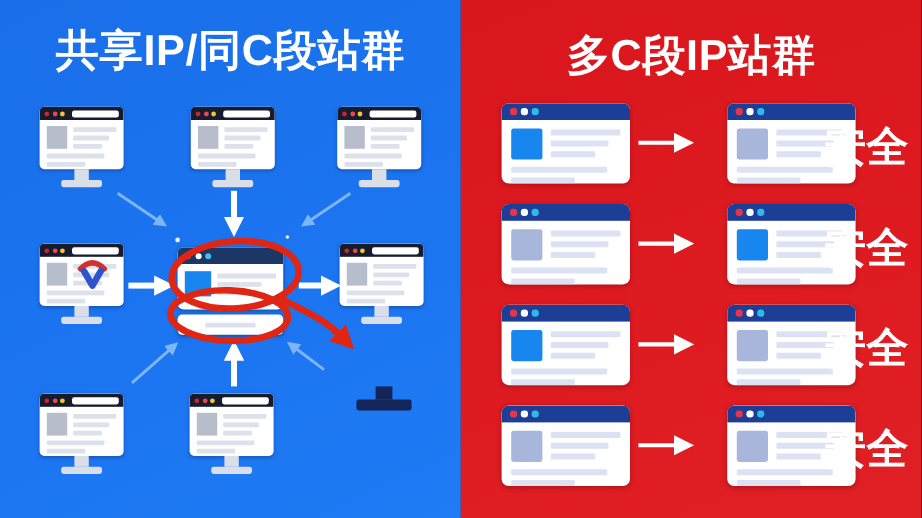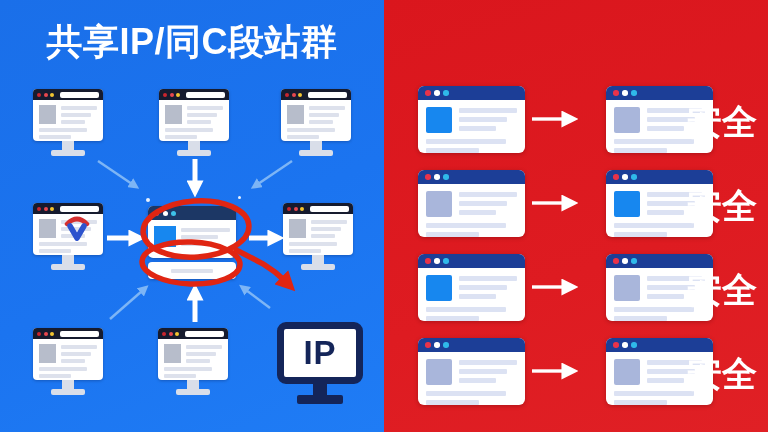--- a/index.html
+++ b/index.html
@@ -278,21 +278,20 @@
               <div class="ln" style="width:56%"></div>
             </div>
         </div>
       </div>
       <div class="cb-panel">
           <div class="ln"></div>
         </div>
     </div>
 
     <div class="ip-monitor">
-      <div class="ip-screen">IP</div>
       <div class="ip-neck"></div>
       <div class="ip-base"></div>
     </div>
 
 
     <div class="sparkle" style="left:146px;top:198px;"></div>
     <div class="sparkle" style="left:238px;top:196px;width:3px;height:3px;"></div>
     <div class="sparkle" style="left:150px;top:272px;width:3px;height:3px;"></div>
 
     <svg class="overlay" width="384" height="432" viewBox="0 0 384 432">
@@ -325,20 +324,21 @@
       <g stroke="#e02512" stroke-width="5.5" fill="none" stroke-linecap="round">
         <ellipse cx="196" cy="229" rx="53" ry="28" transform="rotate(-4 196 229)"></ellipse>
         <ellipse cx="191" cy="263" rx="49" ry="21" transform="rotate(2 191 263)"></ellipse>
         <path d="M236,250 C262,263 272,268 284,280" marker-end="url(#rh)"></path>
       </g>
     </svg>
   </div>
 
   <div class="right-panel">
 
+    <div class="panel-title right-title">多C段IP站群</div>
 
     <div class="rbrowser" style="left:34px;top:86px;">
       <div class="rb-tbar">
           <span class="rb-dot rbd-red"></span>
           <span class="rb-dot rbd-white"></span>
           <span class="rb-dot rbd-cyan"></span>
         </div>
       <div class="rb-body">
           <div class="rb-row">
             <span class="rb-thumb thumb-blue"></span>

